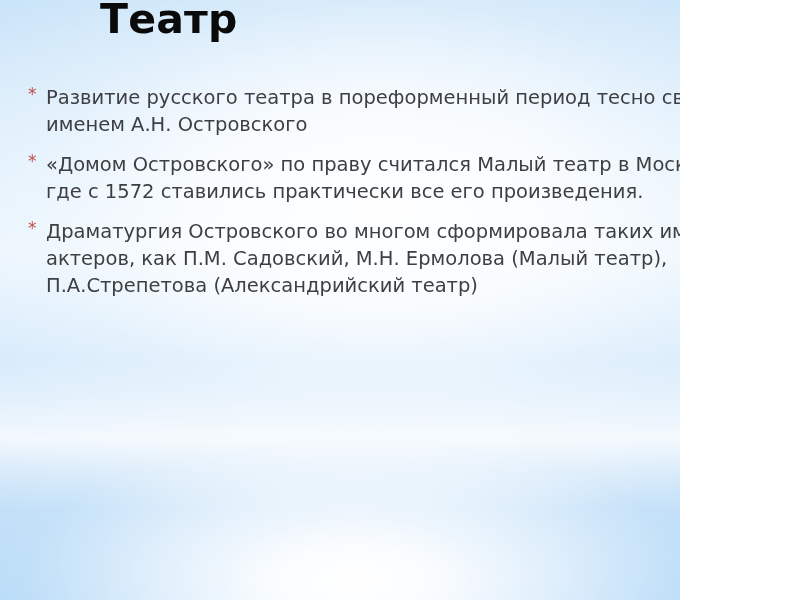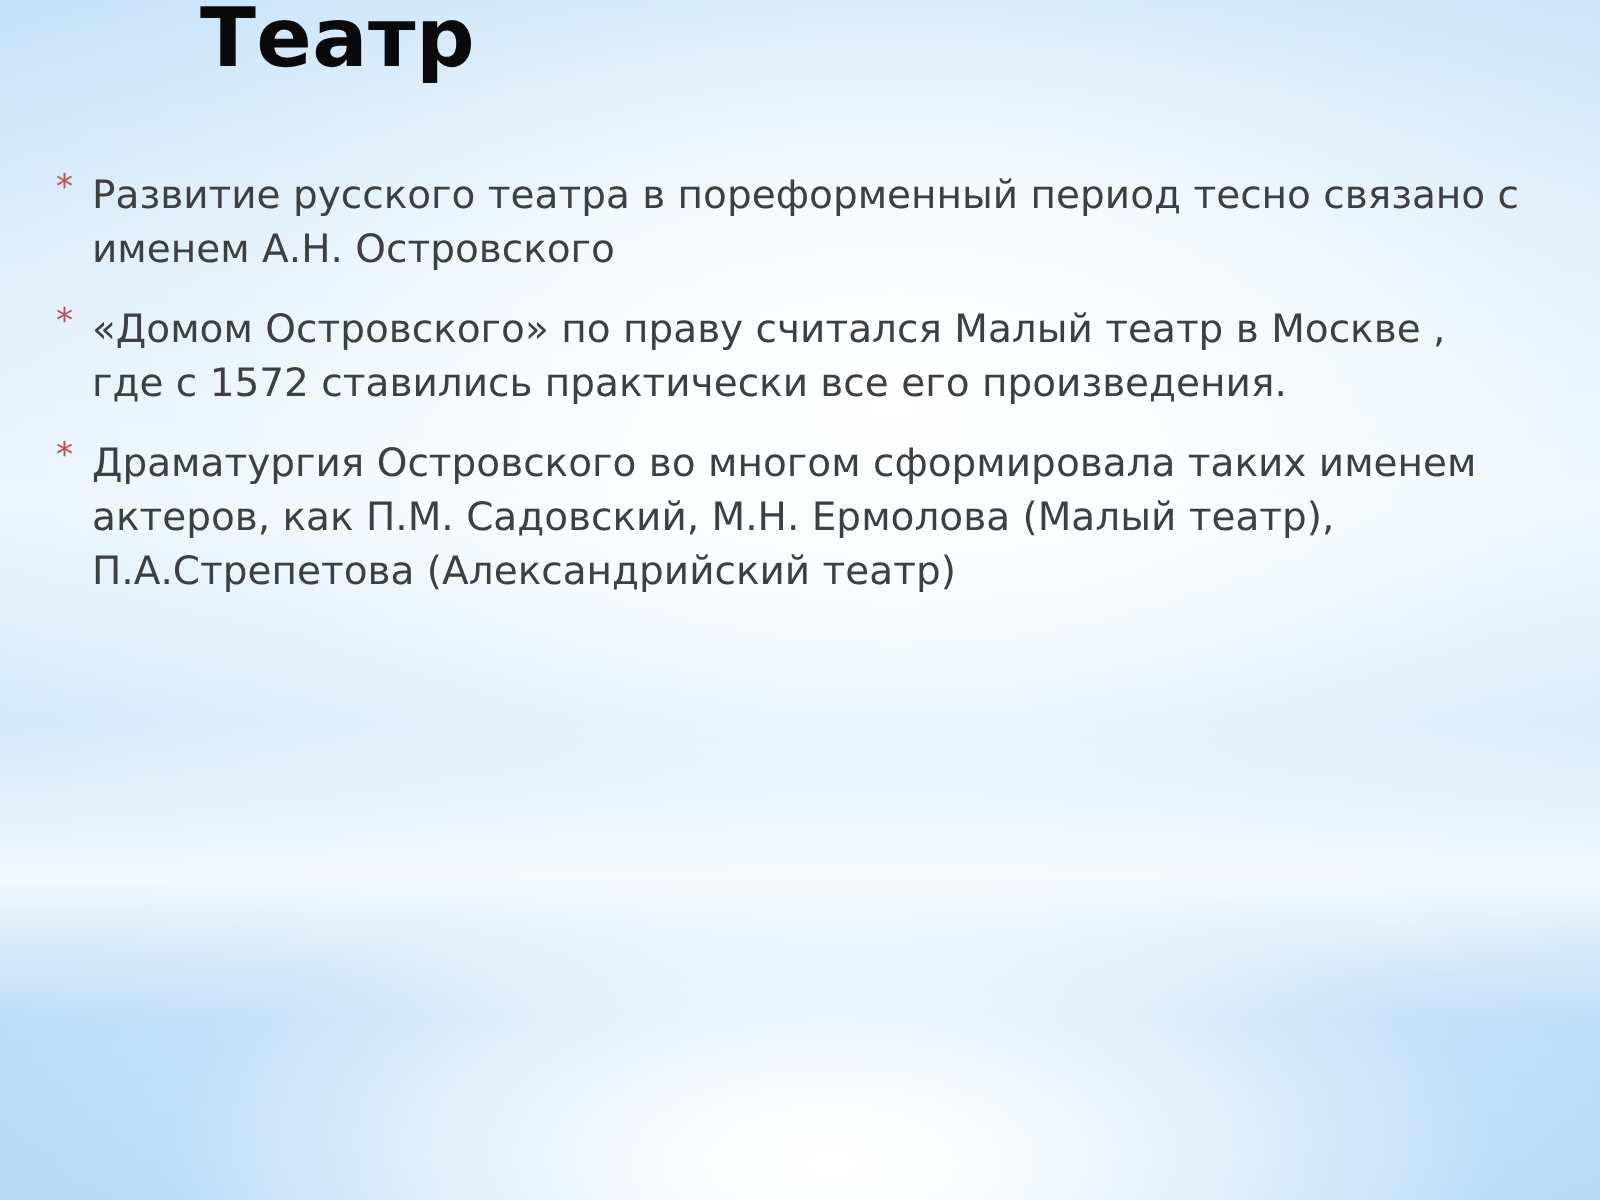--- a/index.html
+++ b/index.html
@@ -10,21 +10,21 @@
   body {
     width: 800px;
     height: 600px;
     overflow: hidden;
     font-family: "DejaVu Sans", sans-serif;
   }
 
   
   .slide {
     position: relative;
-    width: 800px;
+    width: 680px;
     height: 600px;
     overflow: hidden;
     background-color: #bfdff8;
     background-image:
       
       radial-gradient(ellipse 460px 210px at 52% 97%,
           rgba(255,255,255,1) 0%,
           rgba(255,255,255,0.92) 18%,
           rgba(255,255,255,0.55) 45%,
           rgba(255,255,255,0.12) 72%,

